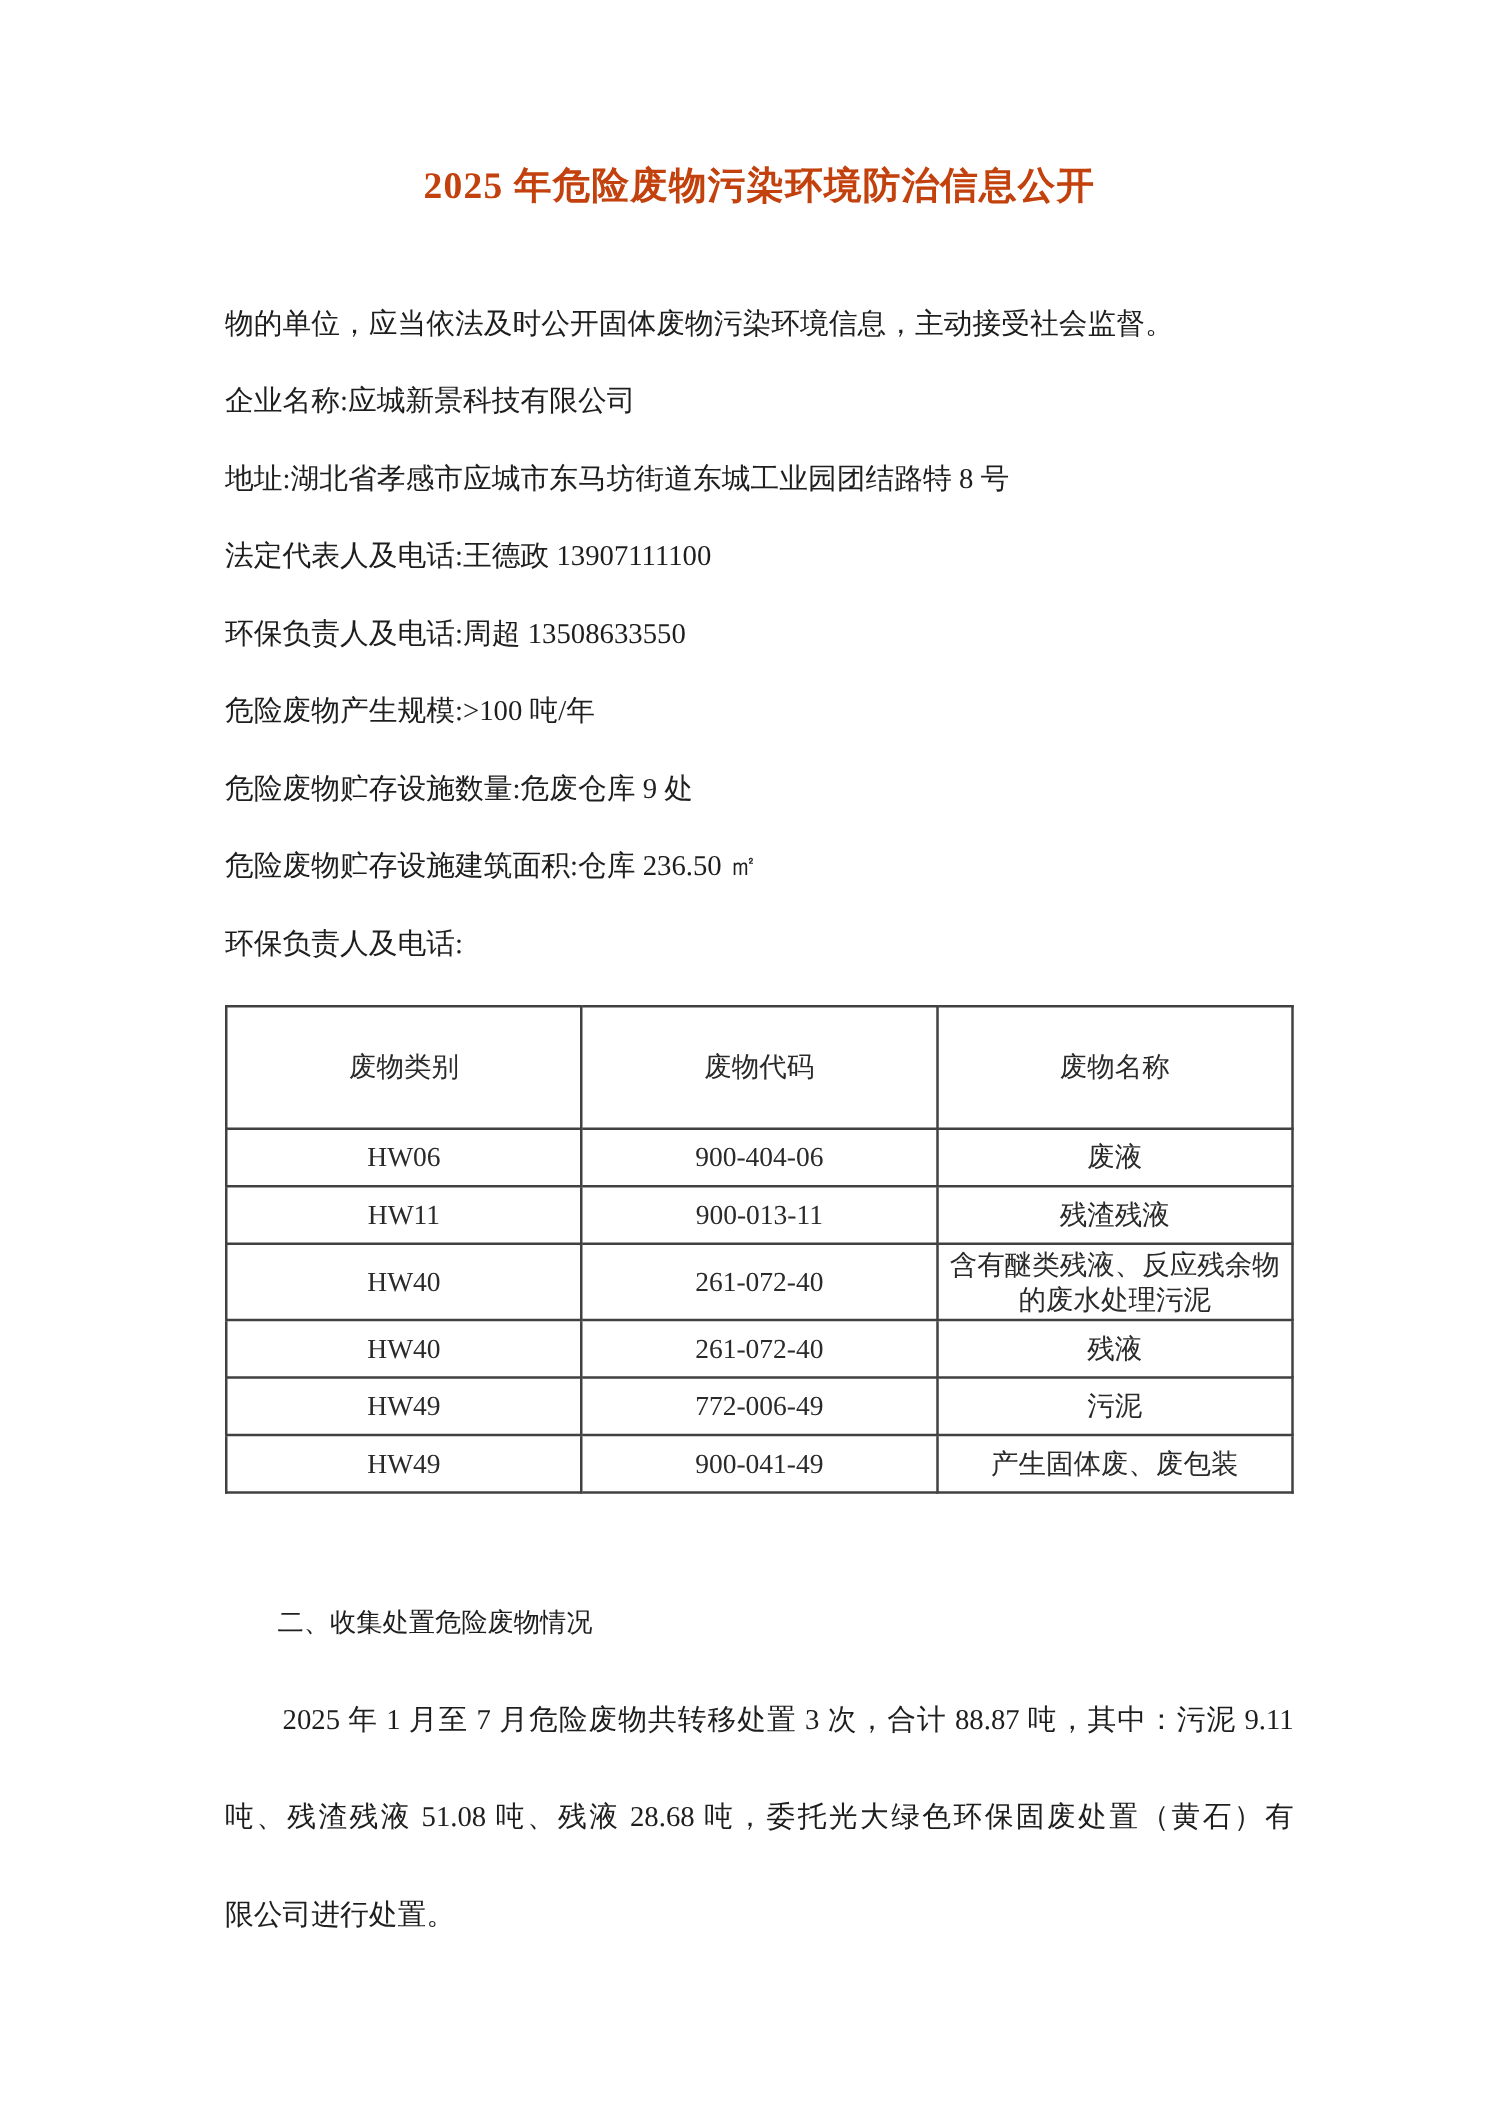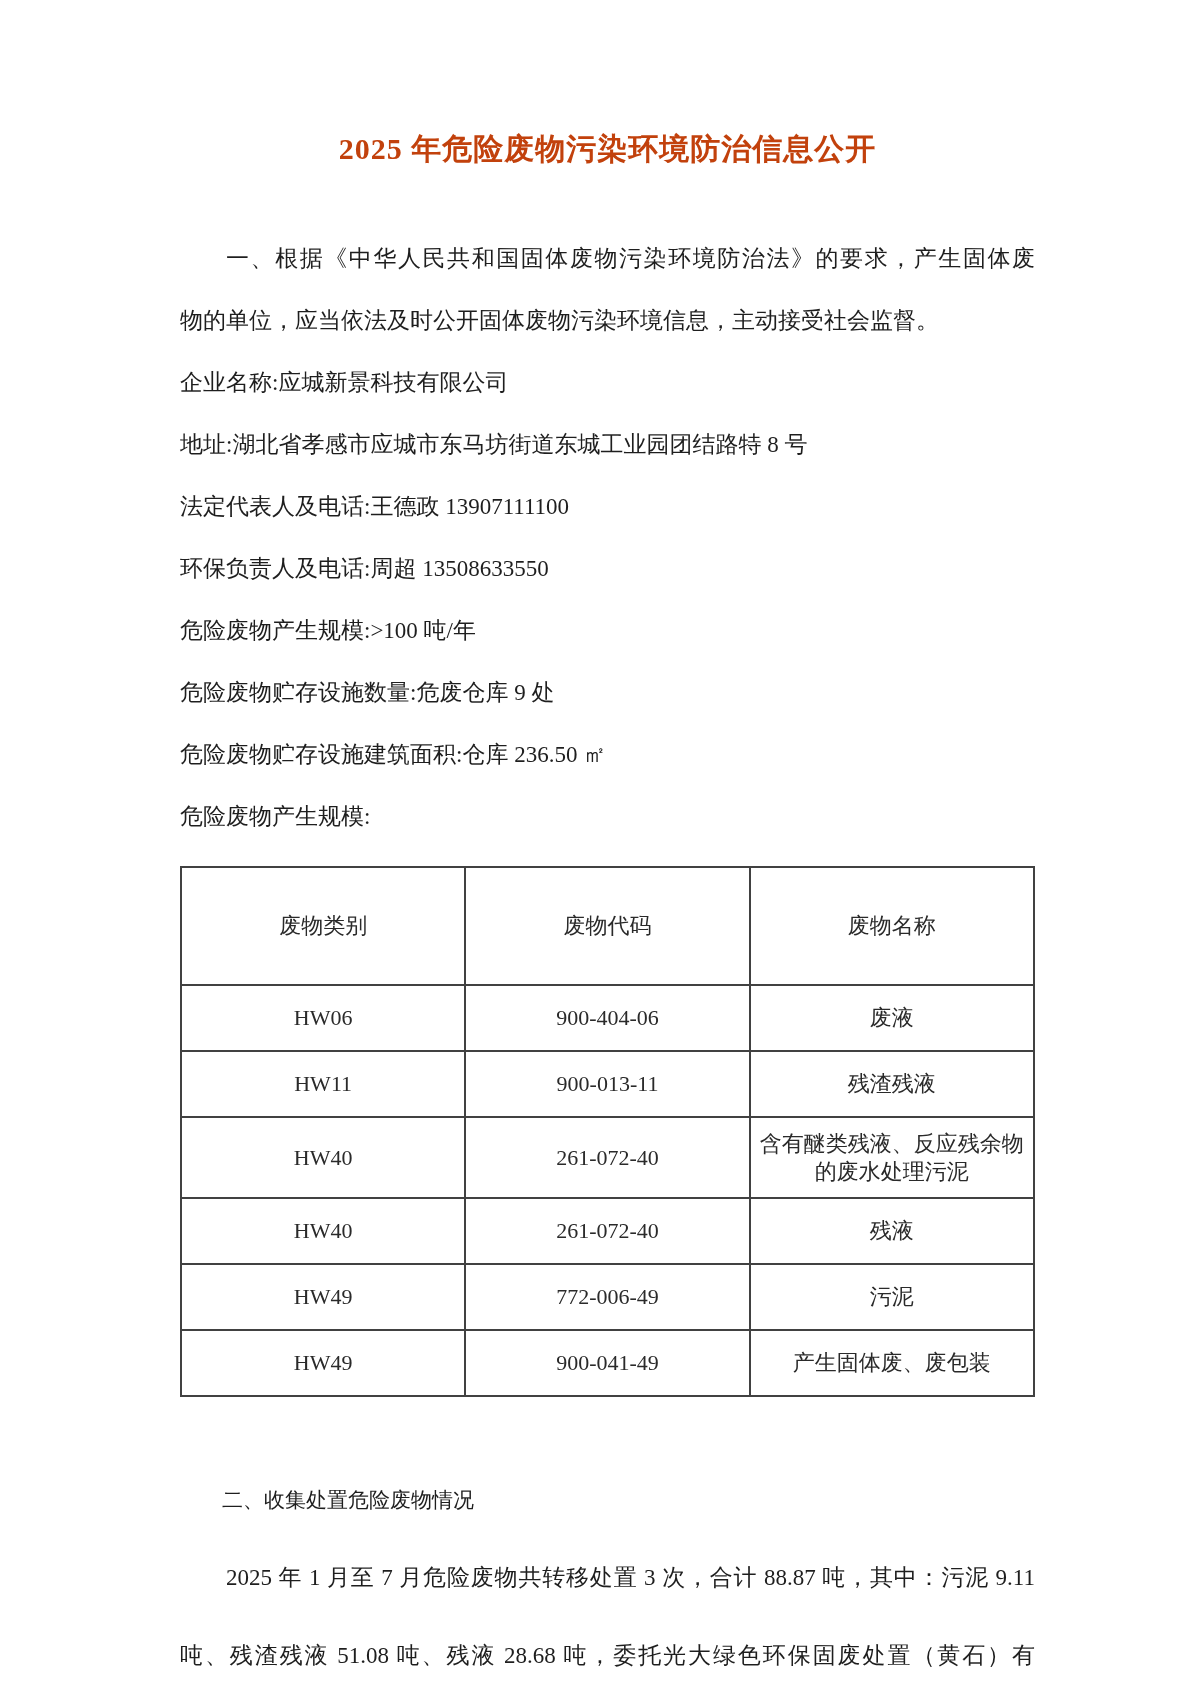--- a/index.html
+++ b/index.html
@@ -45,21 +45,21 @@
     table-layout: fixed;
   }
   table.waste-table th,
   table.waste-table td {
     border: 2px solid #414141;
     text-align: center;
     vertical-align: middle;
     font-size: 22px;
     font-weight: 400;
     line-height: 1.25;
-    padding: 12px 4px;
+    padding: 2px 4px;
     color: #2a2a2a;
   }
   table.waste-table th { height: 92px; }
   table.waste-table td { height: 40px; }
   .section2-heading {
     margin-top: 72px;
     font-size: 21px;
     line-height: 62px;
     height: 62px;
     padding-left: 2em;
@@ -69,31 +69,30 @@
 </style>
 </head>
 <body>
 
 <div class="page">
 
   <h1 class="doc-title">2025 年危险废物污染环境防治信息公开</h1>
 
   <div class="content">
 
-    <div class="line indent stretch">一、根据《中华人民共和国固体废物污染环境防治法》的要求，产生固体废</div>
     <div class="line">物的单位，应当依法及时公开固体废物污染环境信息，主动接受社会监督。</div>
 
     <div class="line">企业名称:应城新景科技有限公司</div>
     <div class="line">地址:湖北省孝感市应城市东马坊街道东城工业园团结路特 8 号</div>
     <div class="line">法定代表人及电话:王德政 13907111100</div>
     <div class="line">环保负责人及电话:周超 13508633550</div>
     <div class="line">危险废物产生规模:&gt;100 吨/年</div>
     <div class="line">危险废物贮存设施数量:危废仓库 9 处</div>
     <div class="line">危险废物贮存设施建筑面积:仓库 236.50 ㎡</div>
-    <div class="line">危险废物产生规模:</div>
+    <div class="line">环保负责人及电话:</div>
 
     <table class="waste-table">
       <thead>
         <tr>
           <th>废物类别</th>
           <th>废物代码</th>
           <th>废物名称</th>
         </tr>
       </thead>
       <tbody>

